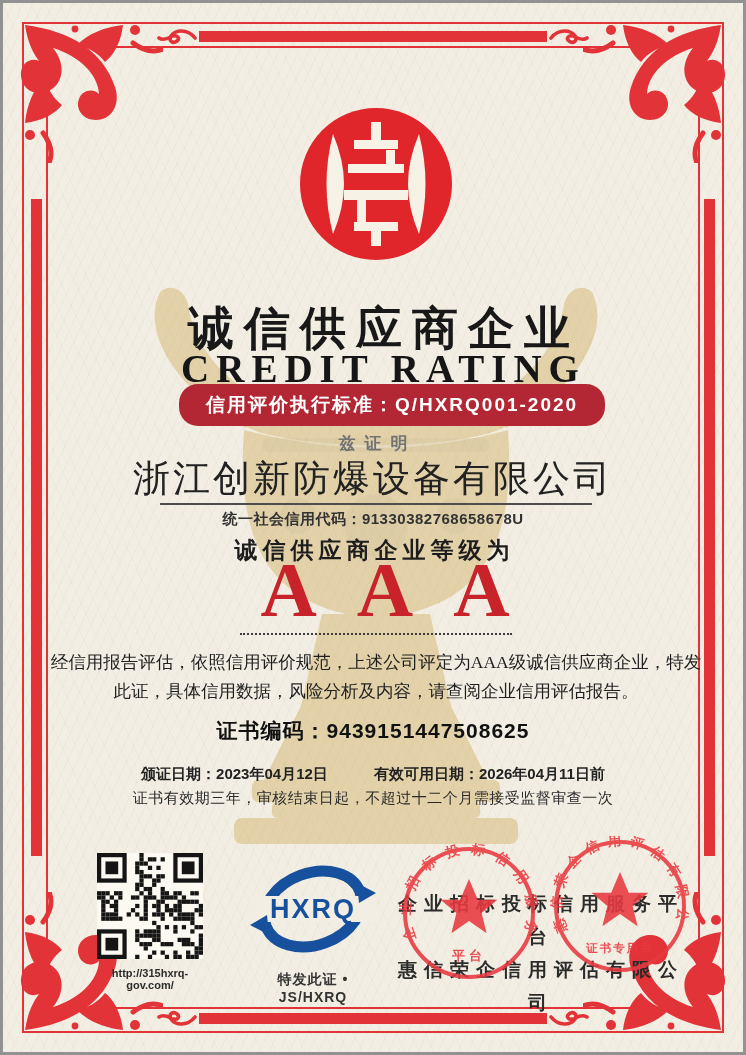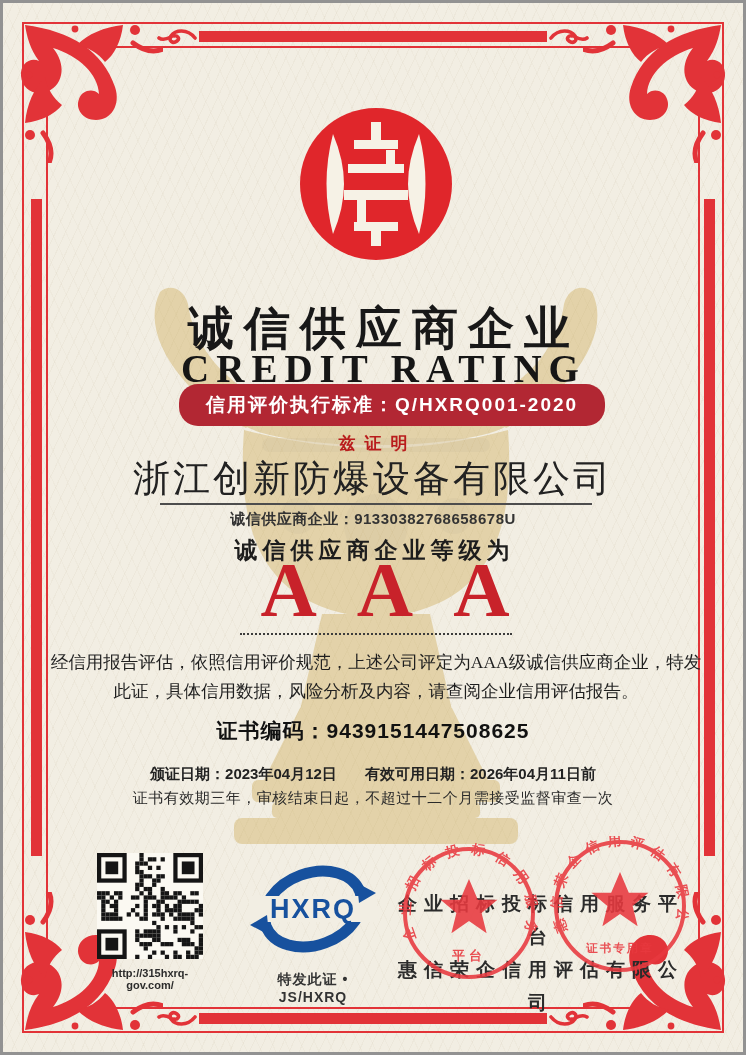--- a/index.html
+++ b/index.html
@@ -34,35 +34,35 @@
   .abs{position:absolute; left:0; right:0; text-align:center;}
   .logo{position:absolute; left:295px; top:103px;}
   .title-cn{top:284px; font-family:"Liberation Serif", serif; font-weight:900;
     font-size:46px; letter-spacing:10px; padding-left:22px; color:#181818;margin-top:11px;}
   .title-en{top:343px; font-family:"Liberation Serif", serif; font-weight:900;
     font-size:39px; letter-spacing:7px; padding-left:21px; color:#161616;}
   .banner-wrap{top:381px;margin-left:38px;}
   .banner{display:inline-block; background:#b22733; color:#fff; border-radius:19px;
     padding:8px 27px; font-size:19px; font-weight:bold; letter-spacing:2px;}
   .intro{top:429px; font-family:Liberation Sans, sans-serif; font-weight:bold;
-    font-size:17px; letter-spacing:9px; padding-left:9px; color:#b91c1c;}
+    font-size:17px; letter-spacing:9px; padding-left:9px; color:#737373;}
   .company{top:451px; font-family:"Liberation Serif", serif; font-size:37px;
     letter-spacing:3px; color:#222;}
   .company-line{position:absolute; left:157px; top:500px; width:432px; height:2px; background:#4d4d4d;}
   .code{top:507px; font-size:15px; font-weight:bold; color:#333; letter-spacing:0.5px;}
   .grade-label{top:532px; font-family:"Liberation Serif", serif; font-weight:bold;
     font-size:23px; letter-spacing:5px; padding-left:3px; color:#1d1d1d;}
   .grade{top:548px; font-family:"Liberation Serif", serif; font-weight:bold;
     font-size:78px; letter-spacing:40px; padding-left:64px; color:#c8222a; line-height:1;}
   .dotted{position:absolute; left:237px; top:630px; width:272px; border-top:2px dotted #3c3c3c;}
   .statement{position:absolute; left:45px; top:645px; width:656px; text-align:center;
     font-family:"Liberation Serif", serif; font-size:17.5px; line-height:29px; color:#1f1f1f;}
   .certno{top:714px; font-size:21px; font-weight:bold; color:#111; letter-spacing:1px;}
   .dates{top:762px; font-size:15px; font-weight:600; color:#222;}
-  .dates span{margin:0 12px;}
+  .dates span{margin:0 21px;}
   .validity{top:786px; font-size:15px; font-weight:500; color:#2a2a2a; letter-spacing:0.5px;}
   
   .qr-block{position:absolute; left:92px; top:850px; width:110px; text-align:center;}
   .qr-url{margin-top:4px; font-size:11px; font-weight:bold; color:#2c2c2c;}
   .hxrq-block{position:absolute; left:243px; top:850px; width:134px; text-align:center;}
   .hxrq-label{margin-top:2px; font-size:14px; font-weight:600; color:#333; letter-spacing:1px;}
   .org-lines{position:absolute; left:388px; top:884px; width:300px; text-align:center;
     font-family:"Liberation Serif", serif; font-weight:bold; font-size:19px;
     letter-spacing:7px; color:#2b2b2b; line-height:33px;}
   .stamp{position:absolute; opacity:.88;}
@@ -164,21 +164,21 @@
 
   <div class="abs title-cn">诚信供应商企业</div>
   <div class="abs title-en">CREDIT RATING</div>
   <div class="abs banner-wrap">
     <span class="banner">信用评价执行标准：Q/HXRQ001-2020</span>
   </div>
 
   <div class="abs intro">兹证明</div>
   <div class="abs company">浙江创新防爆设备有限公司</div>
   <div class="company-line"></div>
-  <div class="abs code">诚信供应商企业：91330382768658678U</div>
+  <div class="abs code">统一社会信用代码：91330382768658678U</div>
   <div class="abs grade-label">诚信供应商企业等级为</div>
   <div class="abs grade">AAA</div>
   <div class="dotted"></div>
   <div class="statement">经信用报告评估，依照信用评价规范，上述公司评定为AAA级诚信供应商企业，特发此证，具体信用数据，风险分析及内容，请查阅企业信用评估报告。</div>
   <div class="abs certno">证书编码：9439151447508625</div>
   <div class="abs dates">
     <span>颁证日期：2023年04月12日</span>
     <span>有效可用日期：2026年04月11日前</span>
   </div>
   <div class="abs validity">证书有效期三年，审核结束日起，不超过十二个月需接受监督审查一次</div>

